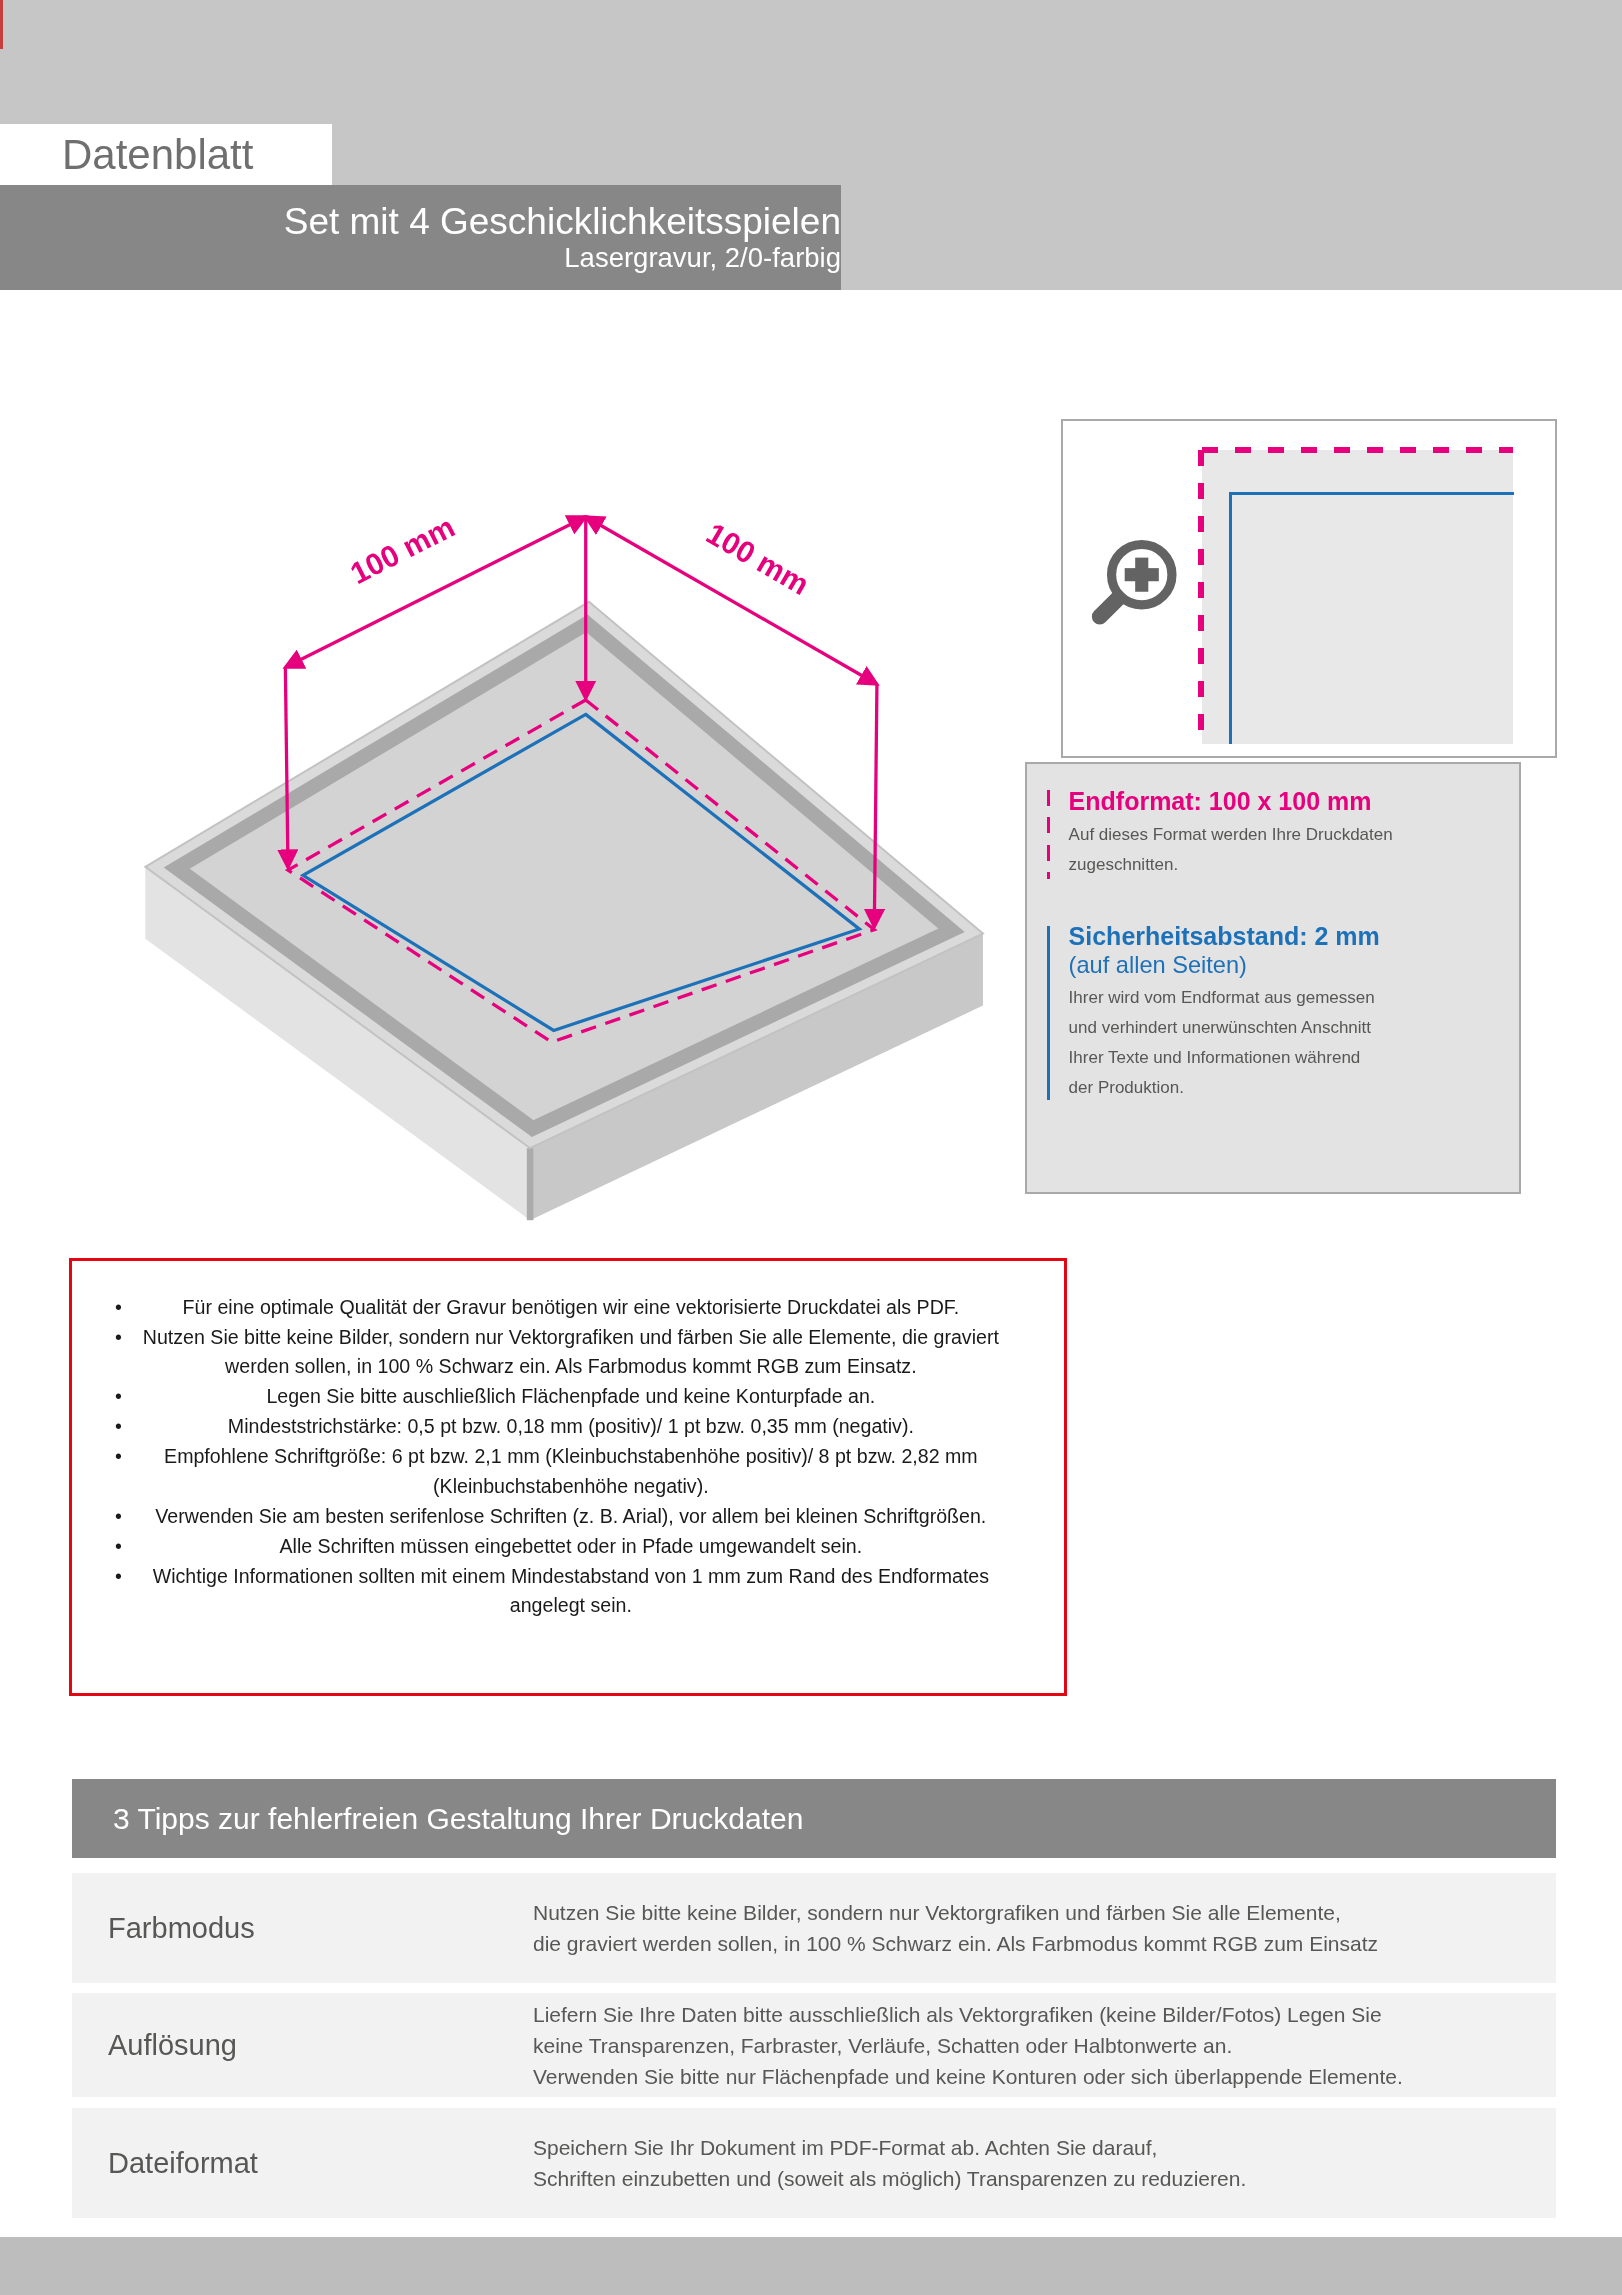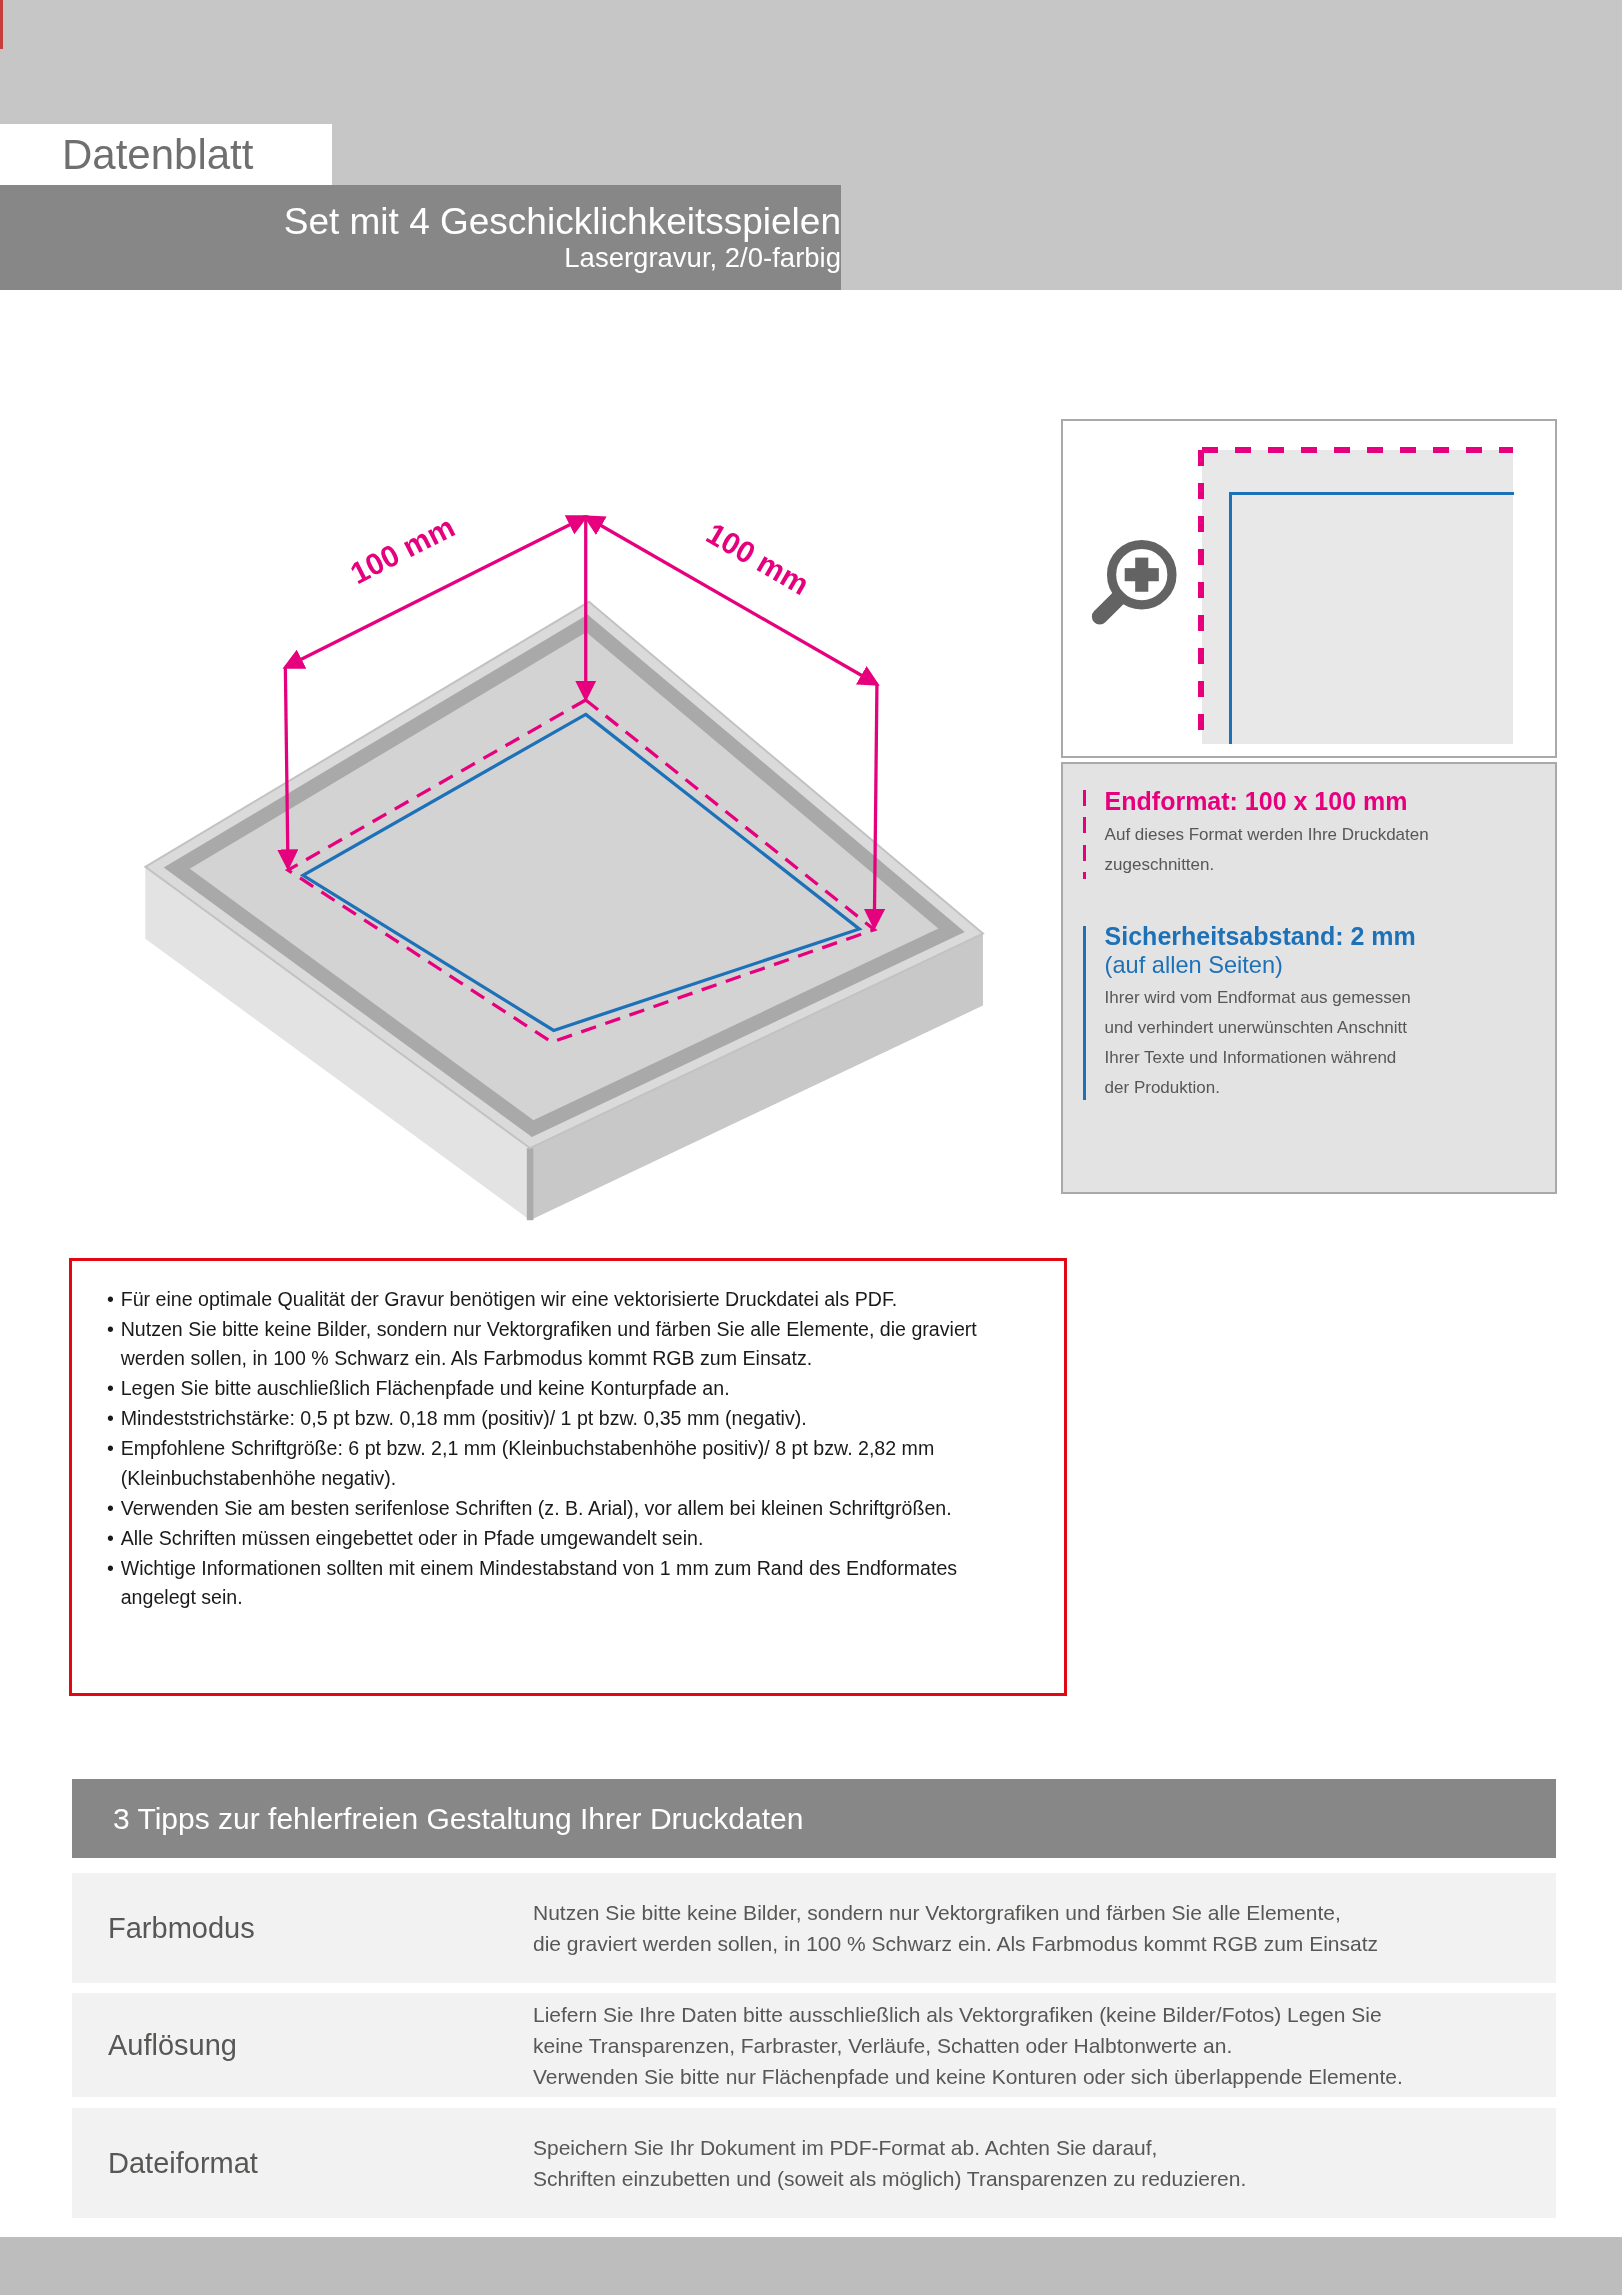--- a/index.html
+++ b/index.html
@@ -28,37 +28,37 @@
             border:2.6px solid #a9a9a9;box-sizing:border-box;}
   .zoom-gray{position:absolute;left:139px;top:29px;width:311px;height:294px;background:#e8e8e8;}
   .zb-dash-v{position:absolute;left:135px;top:29px;width:5.9px;height:294px;
      background:repeating-linear-gradient(to bottom,#e6007e 0 16.4px,transparent 16.4px 33px);}
   .zb-dash-h{position:absolute;left:139px;top:26px;width:311px;height:5.9px;
      background:repeating-linear-gradient(to right,#e6007e 0 16.4px,transparent 16.4px 33px);}
   .zb-blue-v{position:absolute;left:166px;top:71px;width:3.3px;height:252px;background:#1d71b8;}
   .zb-blue-h{position:absolute;left:166px;top:71px;width:285px;height:3.3px;background:#1d71b8;}
 
   
-  .legend{left:1061px;top:762px;width:496px;height:432px;background:#e3e3e3;
+  .legend{left:1025px;top:762px;width:496px;height:432px;background:#e3e3e3;
           border:2.6px solid #a9a9a9;box-sizing:border-box;padding:22px 18.3px 0 19.6px;}
   .leg-block{position:relative;padding-left:22px;}
   .leg-block.endformat::before{content:"";position:absolute;left:0;top:3.9px;bottom:1.3px;width:3.9px;
      background:repeating-linear-gradient(to bottom,#e6007e 0 15.7px,transparent 15.7px 27.5px);}
   .leg-block.safety{margin-top:41px;}
   .leg-block.safety::before{content:"";position:absolute;left:0;top:5.2px;bottom:2.6px;width:3.9px;background:#1d71b8;}
   .leg-h-magenta{font-size:25px;font-weight:bold;color:#e6007e;line-height:1.2;margin-bottom:3.9px;}
   .leg-h-blue{font-size:25px;font-weight:bold;color:#1d71b8;line-height:1.2;}
   .leg-sub-blue{font-size:23.6px;color:#1d71b8;line-height:1.25;margin-bottom:2.6px;}
   .leg-body div{font-size:17px;color:#575756;line-height:30px;}
 
   
   .notes{left:69px;top:1258px;width:998px;height:438px;border:3.9px solid #e30613;
          background:#ffffff;box-sizing:border-box;padding:19.6px 39px 0 31px;}
   .notes-title{font-size:22px;font-weight:bold;color:#1a1a1a;padding-left:8.5px;margin-bottom:13px;}
-  .notes ul{margin:4px;padding:0;list-style:none;}
+  .notes ul{margin:12px;padding:0;list-style:none;text-align:center;}
   .notes li{position:relative;font-size:19.6px;color:#1a1a1a;line-height:29.4px;
             padding-left:13.7px;margin-bottom:0.7px;}
   .notes li::before{content:"\2022";position:absolute;left:0;top:0;font-size:19.6px;color:#1a1a1a;}
 
   
   .tips-bar{left:72px;top:1779px;width:1484px;height:79px;background:#878787;
             display:flex;align-items:center;text-align:right;}
   .tips-bar span{color:#ffffff;font-size:30px;padding-left:41px;}
   .tip-row{left:72px;width:1484px;background:#f2f2f2;}
   .tip-row .label{position:absolute;left:36px;top:0;bottom:0;display:flex;align-items:center;

